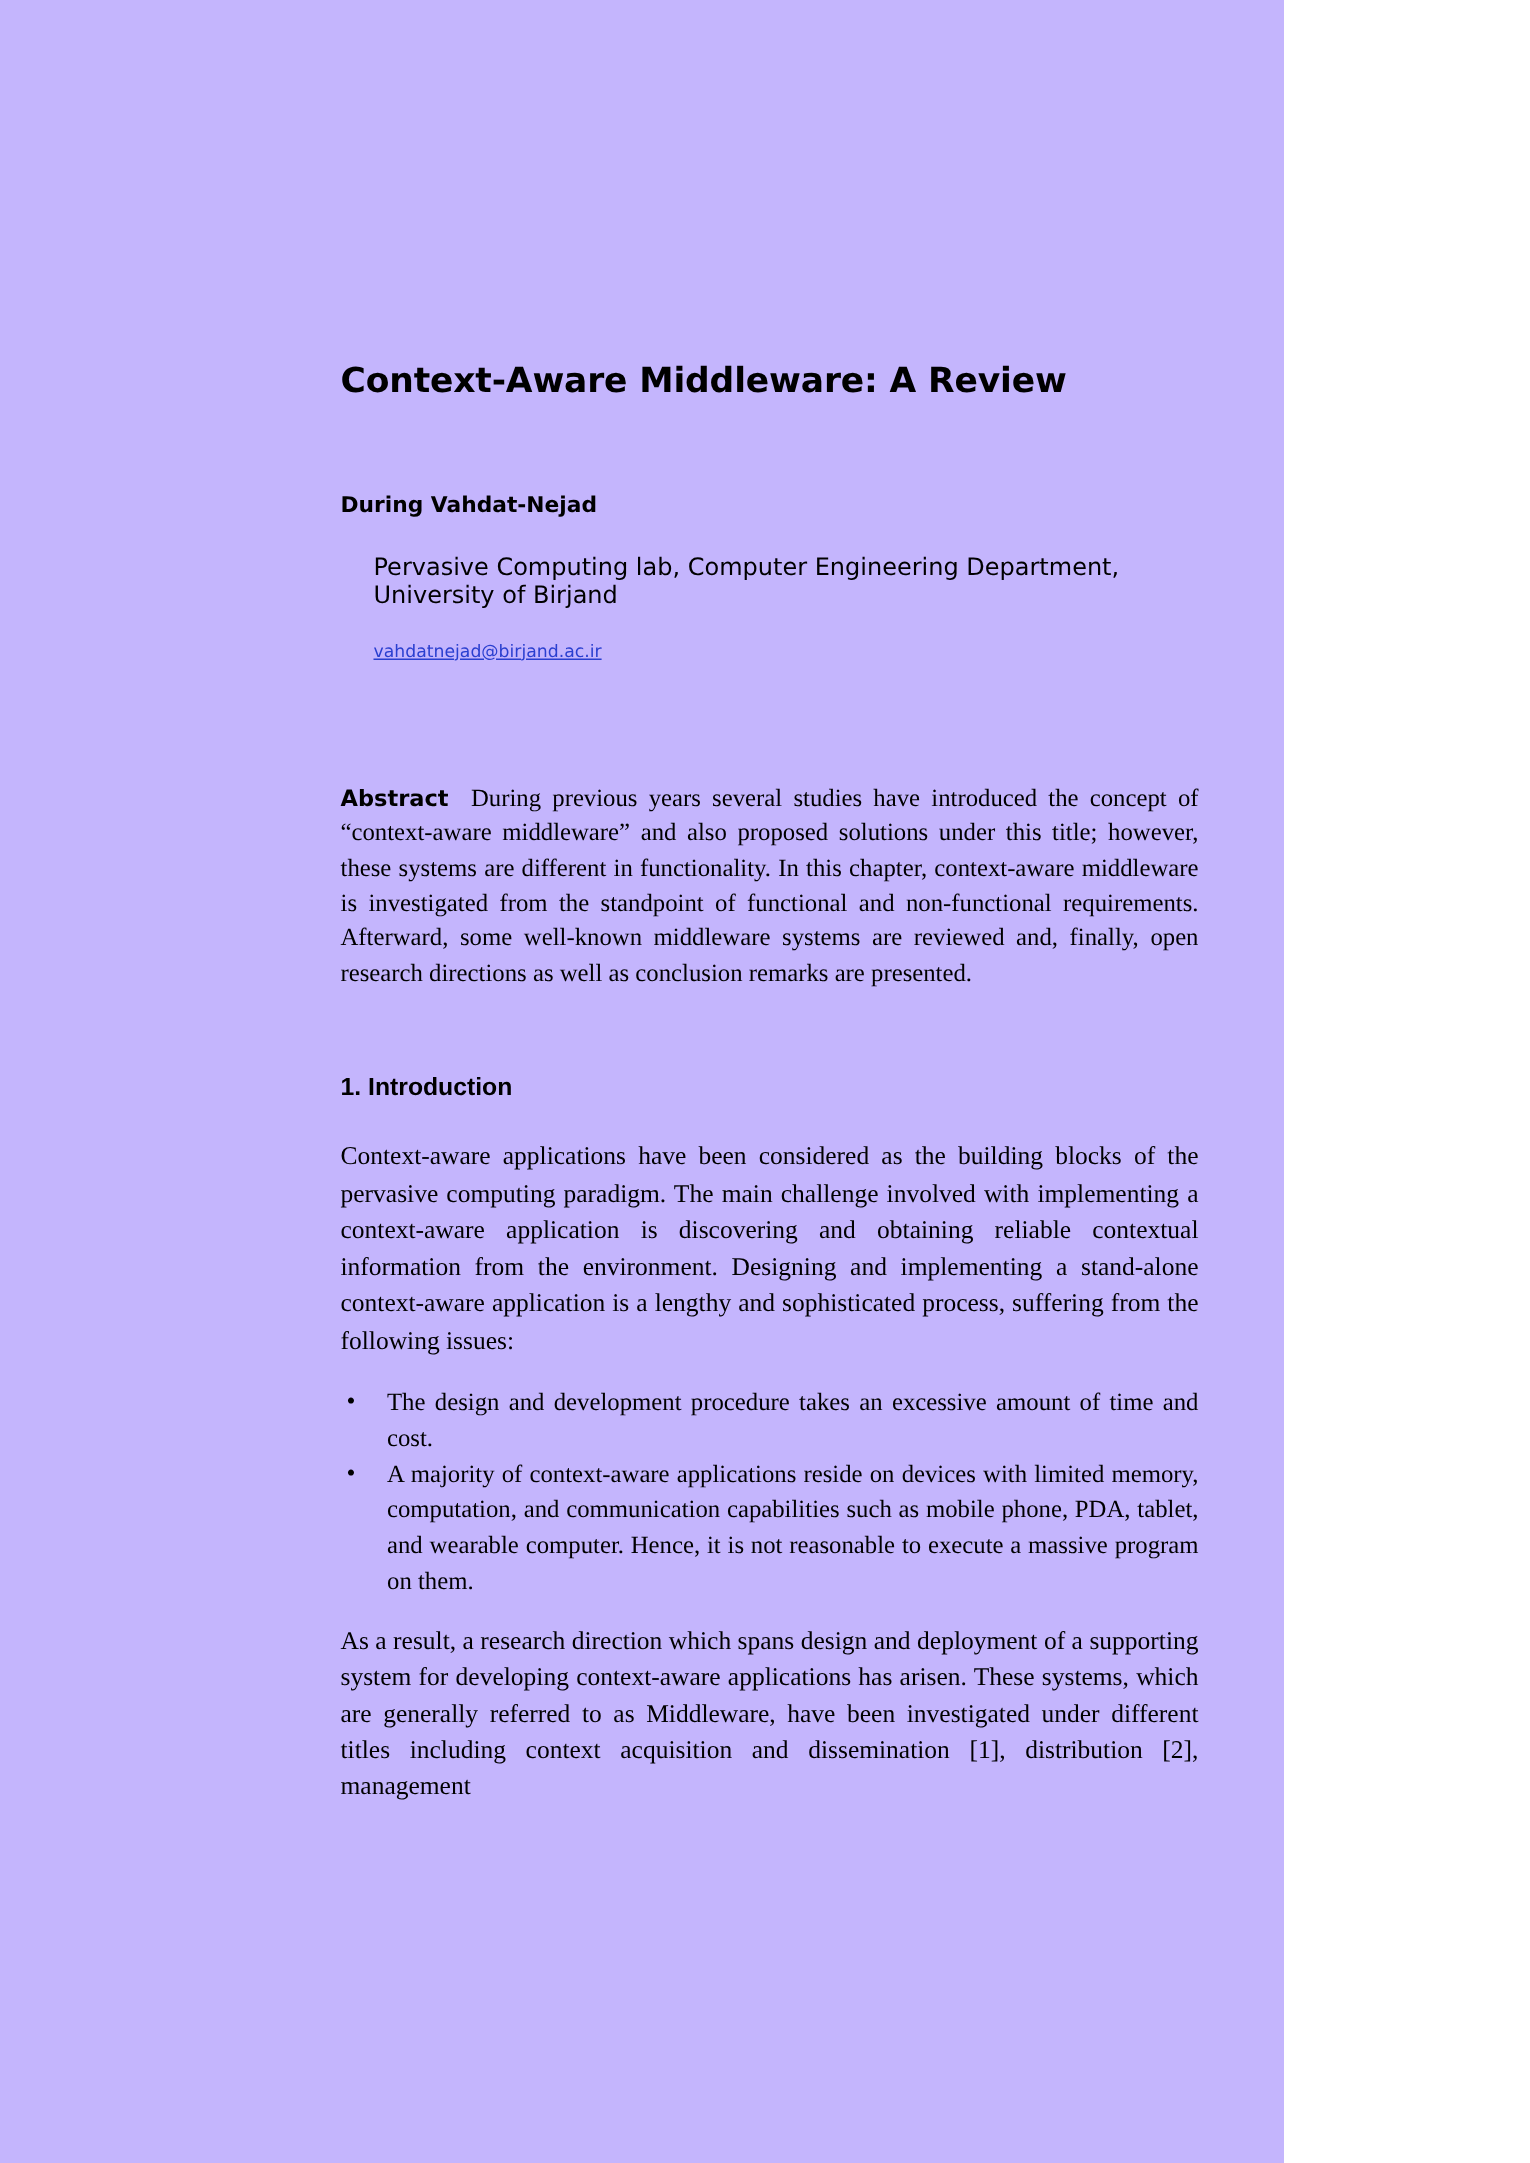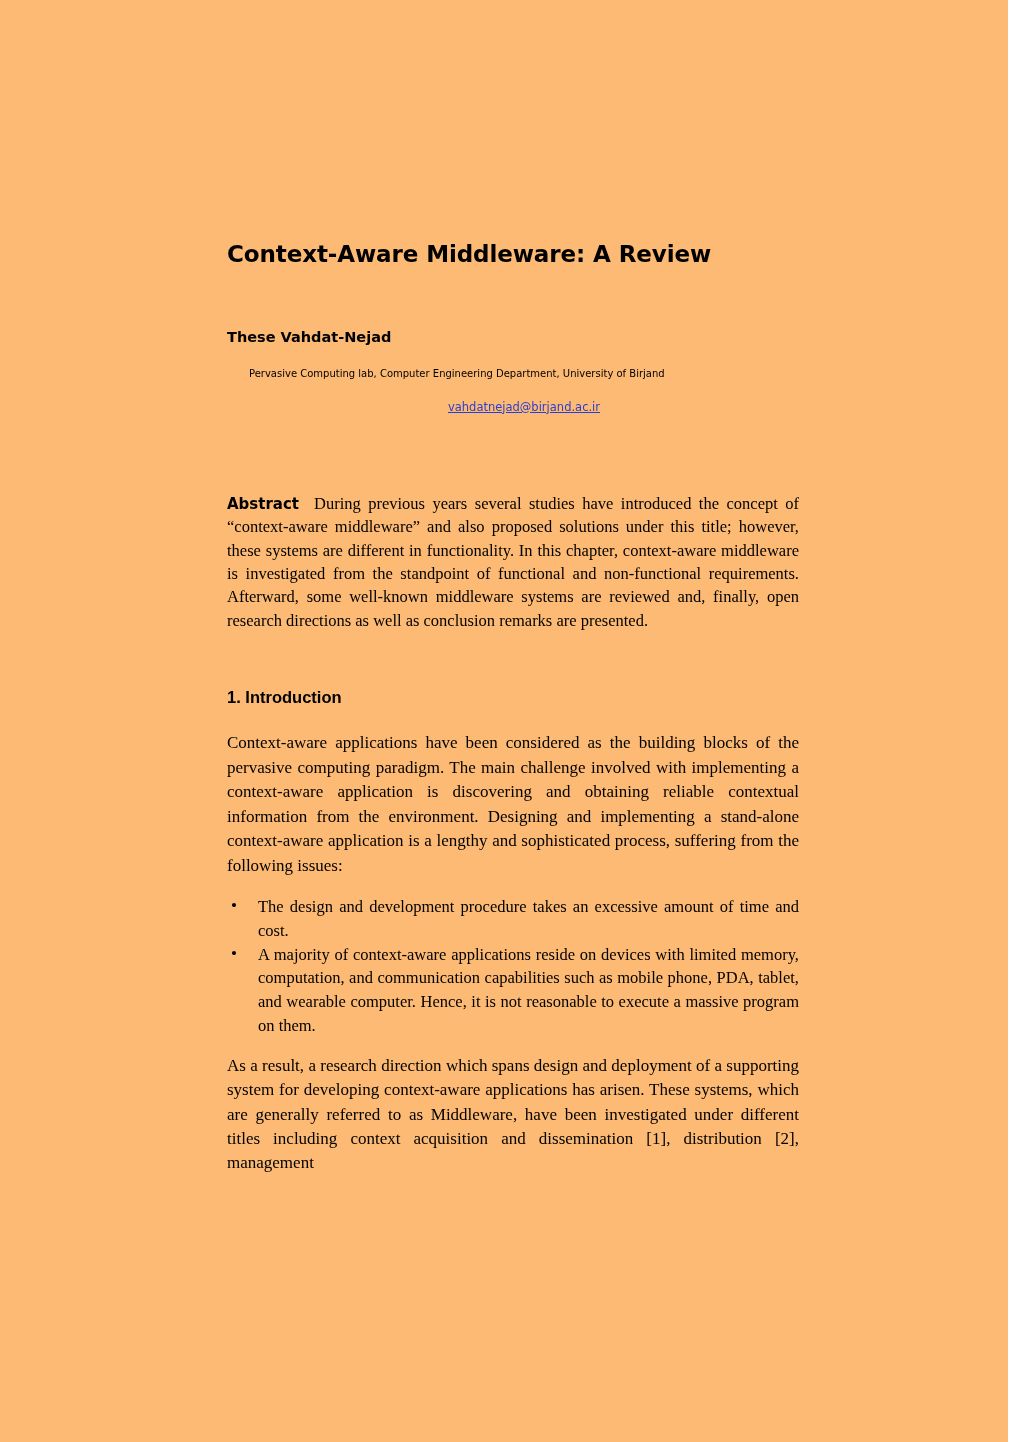--- a/index.html
+++ b/index.html
@@ -10,23 +10,23 @@
   body {
     width: 1020px;
     height: 1442px;
     position: relative;
     font-family: "Liberation Serif", serif;
     color: #000000;
   }
   .page {
     position: absolute;
     left: 0; top: 0;
-    width: 1008px;
+    width: 856px;
     height: 1442px;
-    background: #fdba74;
+    background: #c4b5fd;
     overflow: hidden;
   }
   .content {
     position: absolute;
     left: 227px;
     top: 0;
     width: 572px;
   }
   .title {
     font-family: "DejaVu Sans", sans-serif;
@@ -39,37 +39,36 @@
   }
   .author {
     font-family: "DejaVu Sans", sans-serif;
     font-weight: bold;
     font-size: 14.5px;
     margin-top: 60px;
     color: #000;
   }
   .affiliation {
     font-family: "DejaVu Sans", sans-serif;
-    font-size: 10px;
+    font-size: 16px;
     margin-top: 23px;
     margin-left: 22px;
     color: #000;
   }
   .email {
     font-family: "DejaVu Sans", sans-serif;
     font-size: 11.5px;
     margin-top: 21px;
     margin-left: 22px;
     color: #2a3fd0;
     text-decoration: underline;
     display: inline-block;
   }
   .email-wrap {
     margin-top: 0;
-    text-align: center;
   }
   .abstract {
     margin-top: 77px;
     font-size: 16.5px;
     line-height: 1.42;
     text-align: justify;
     text-justify: inter-word;
   }
   .abstract .lead {
     font-family: "DejaVu Sans", sans-serif;
@@ -115,21 +114,21 @@
   }
 </style>
 </head>
 <body>
 
 <div class="page">
   <div class="content">
 
     <h1 class="title">Context-Aware Middleware: A Review</h1>
 
-    <div class="author">These Vahdat-Nejad</div>
+    <div class="author">During Vahdat-Nejad</div>
 
     <div class="affiliation">Pervasive Computing lab, Computer Engineering Department, University of Birjand</div>
 
     <div class="email-wrap">
       <a class="email" href="#">vahdatnejad@birjand.ac.ir</a>
     </div>
 
     <p class="abstract"><span class="lead">Abstract</span>&nbsp;&nbsp;<span>During previous years several studies have introduced the concept of “context-aware middleware” and also proposed solutions under this title; however, these systems are different in functionality. In this chapter, context-aware middleware is investigated from the standpoint of functional and non-functional requirements. Afterward, some well-known middleware systems are reviewed and, finally, open research directions as well as conclusion remarks are presented.</span></p>
 
     <h2 class="section-heading">1. Introduction</h2>

